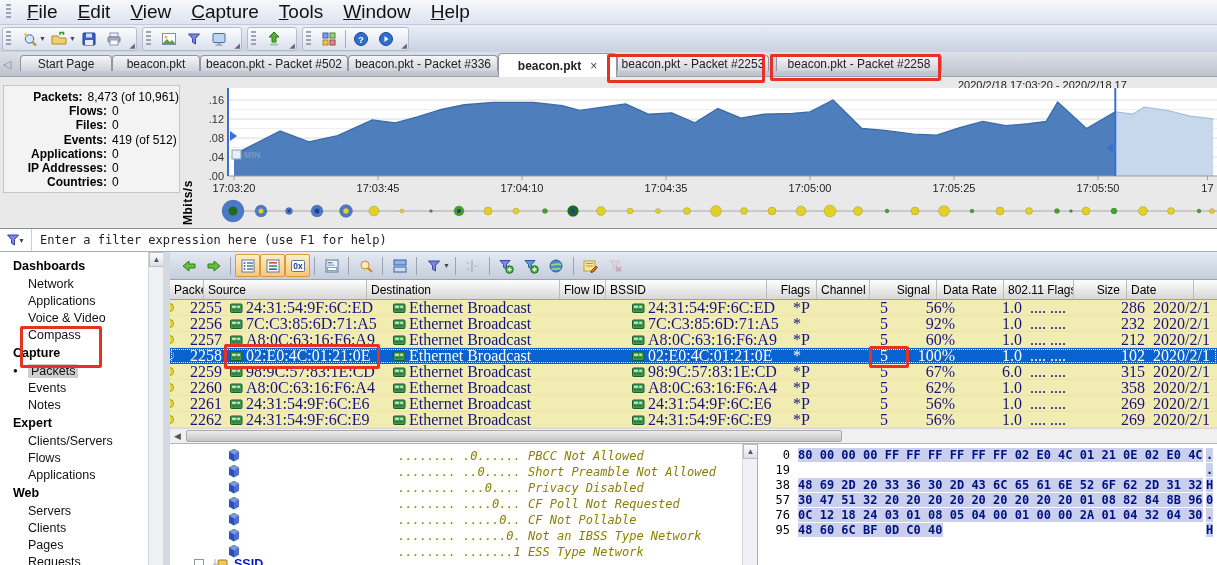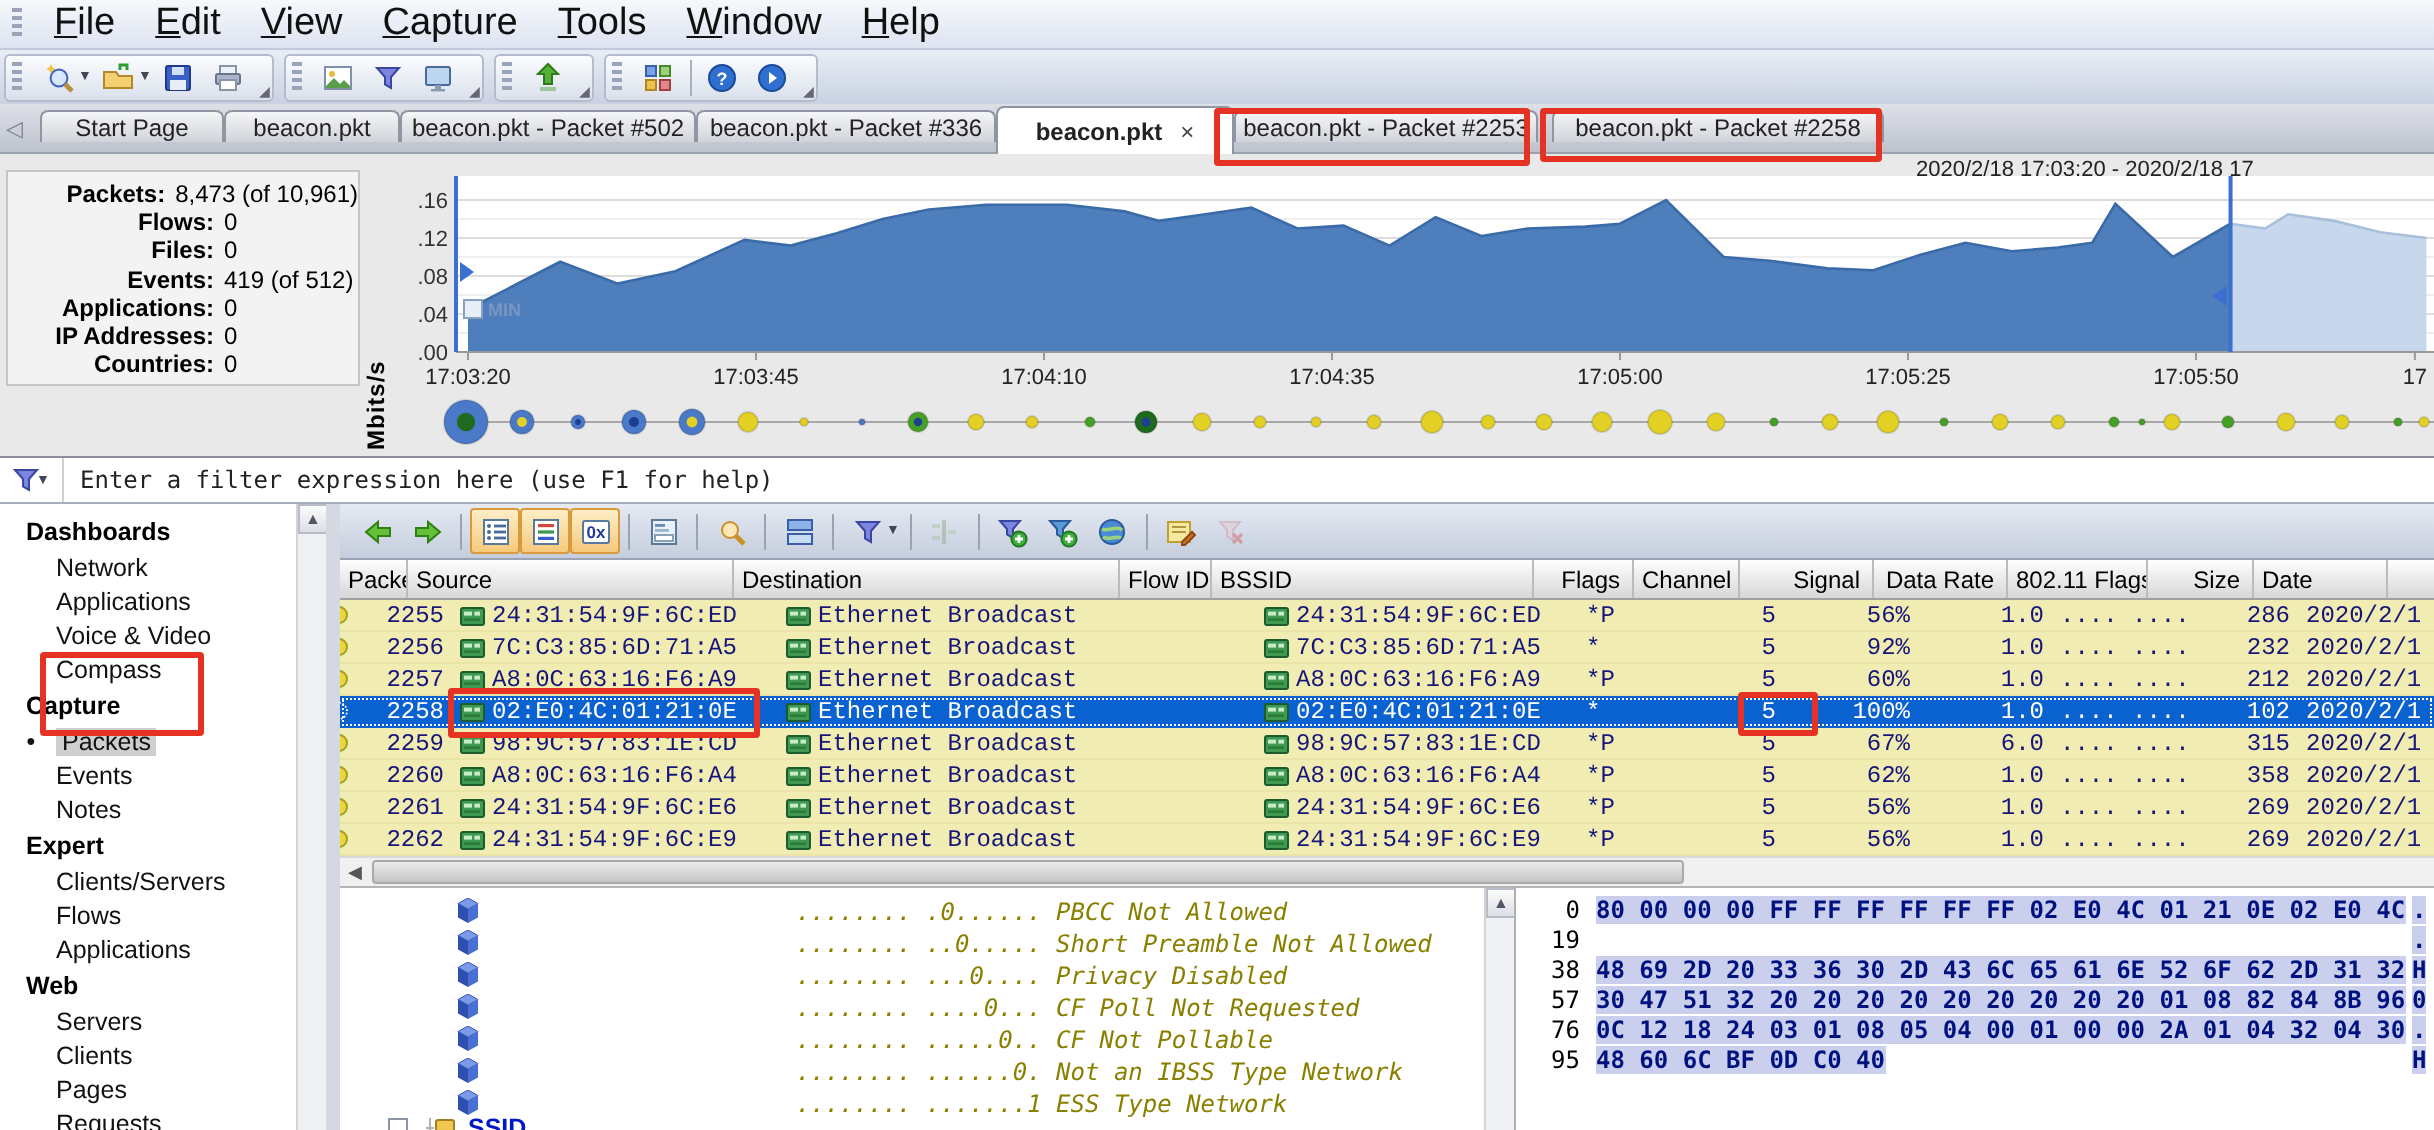--- a/index.html
+++ b/index.html
@@ -42,21 +42,21 @@
 #vsplit{position:absolute;left:163px;top:252px;width:7px;height:313px;background:#d4d8e0}
 #pktoolbar{position:absolute;left:170px;top:252px;width:1047px;height:28px;background:linear-gradient(#e5eaf3,#c5cddc);border-bottom:1px solid #9aa2b4;display:flex;align-items:center;padding-left:6px}
 .pbtn{width:25px;height:23px;display:flex;align-items:center;justify-content:center;border-radius:2px;position:relative}
 .pbtn.pressed{background:linear-gradient(#fdeec6,#f6c97c);border:1px solid #d89a3c}
 .pbtn.dim{opacity:.45}
 .psep{width:1px;height:18px;background:#9aa2b4;margin:0 4px}
 #ptable{position:absolute;left:170px;top:280px;width:1047px;height:148px;background:#fff;overflow:hidden}
 .thead{display:flex;height:20px;background:linear-gradient(#fefefe,#d7d7d7);border-bottom:1px solid #a0a0a0}
 .th{font-size:12px;color:#000;border-right:1px solid #bcbcbc;padding:3px 6px 0 4px;white-space:nowrap;overflow:hidden}
 .th.num{text-align:right}
-.trow{display:flex;height:16px;background:#f1edb2;font-family:Liberation Mono, monospace;font-size:12px;color:#16167a;position:relative;border-bottom:1px solid #eae4a8}
+.trow{display:flex;height:16px;background:#f1edb2;font-family:Liberation Serif, serif;font-size:16px;color:#16167a;position:relative;border-bottom:1px solid #eae4a8}
 .trow.sel{background:#0a62d0;color:#fff;outline:1px dotted #fff;outline-offset:-2px;border-bottom-color:#0a62d0}
 .td{padding:1px 5px 0 3px;white-space:nowrap;overflow:hidden;display:flex;align-items:center;gap:3px}
 .td.num{justify-content:flex-end}
 .rowdot{position:absolute;left:-5px;top:3px;width:9px;height:9px;border-radius:50%;background:#e8d838;border:1px solid #a89a20;z-index:2}
 .trow.sel .rowdot{background:transparent;border:1px dotted #fff}
 #hscroll{position:absolute;left:170px;top:428px;width:1047px;height:15px;background:#f0f0f0;border-top:1px solid #d8d8d8}
 .harrow{position:absolute;left:0;top:0;width:15px;height:14px;display:flex;align-items:center;justify-content:center;font-size:9px;color:#555}
 .hthumb{position:absolute;left:16px;top:1px;width:656px;height:12px;background:linear-gradient(#ececec,#c4c4c4);border:1px solid #aaa;border-radius:2px}
 #decode{position:absolute;left:170px;top:443px;width:587px;height:122px;background:#fff;border-top:1px solid #b4b4b4;overflow:hidden}
 .dline{position:absolute;height:16px;white-space:pre;font-family:"DejaVu Sans Mono",monospace;font-size:12px;font-style:italic;color:#8a8000}

